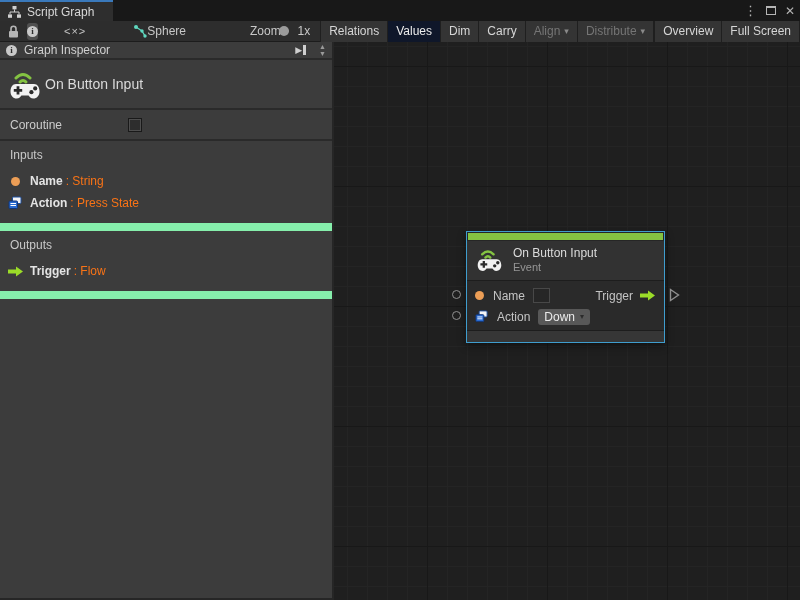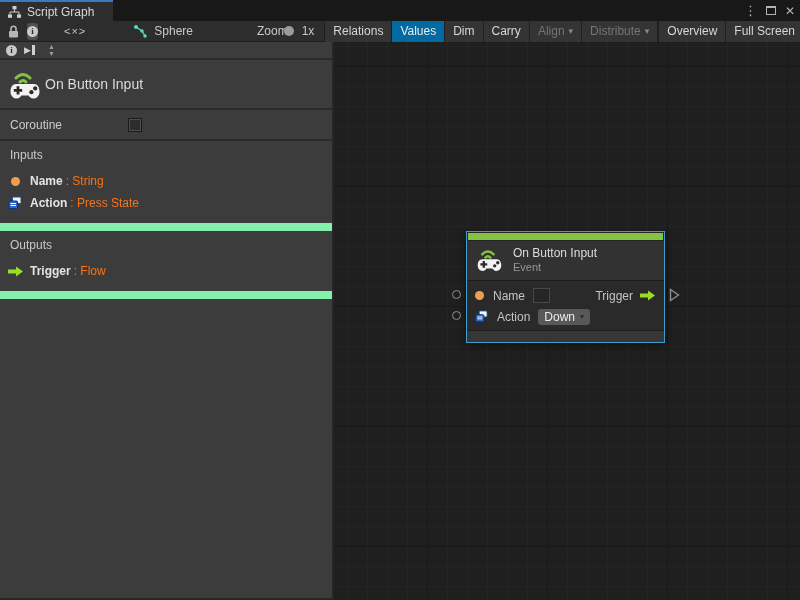--- a/index.html
+++ b/index.html
@@ -21,30 +21,30 @@
   .toolbar { position:absolute; left:0; top:21px; width:800px; height:21px; background:#2d2d2d;
              border-bottom:1px solid #1c1c1c; display:flex; align-items:center; }
   .tb-icon { color:#bdbdbd; display:flex; align-items:center; justify-content:center; }
   .lock-wrap { margin-left:8px; width:14px; }
   .info-btn { margin-left:8px; width:24px; height:17px; background:#505050; border-radius:3px;
               display:flex; align-items:center; justify-content:center; }
   .info-circle { width:11px; height:11px; border-radius:50%; background:#c9c9c9; color:#2d2d2d;
                  font-size:9px; font-weight:bold; display:flex; align-items:center; justify-content:center;
                  font-family:"Liberation Serif", serif; }
   .code-icon { margin-left:26px; color:#c4c4c4; font-size:11px; letter-spacing:1px; }
-  .graph-ref { margin-left:48px; display:flex; align-items:center; gap:7px; }
+  .graph-ref { margin-left:48px; display:flex; align-items:center; }
   .zoom-label { margin-left:64px; }
   .zoom-track { margin-left:6px; width:92px; height:2px; background:#6a6a6a; position:relative; }
   .zoom-handle { position:absolute; right:0px; top:-4px; width:10px; height:10px; border-radius:50%; background:#9b9b9b; }
   .zoom-val { margin-left:8px; }
   .tb-group { display:flex; height:21px; margin-left:10px; }
   .tb-btn { height:21px; display:flex; align-items:center; padding:0 8px; gap:4px;
             background:#343434; border-left:1px solid #1f1f1f; color:#d6d6d6; cursor:default; white-space:nowrap; }
   .tb-btn:last-child { border-right:1px solid #1f1f1f; }
-  .tb-btn.active { background:#0369a1; color:#ececec; }
+  .tb-btn.active { background:#0f172a; color:#ececec; }
   .tb-btn.disabled { color:#757575;align-items:center; }
   .dd-arrow { font-size:9px; color:#8a8a8a; }
   .gap6 { width:6px; }
 
   
   .panel { position:absolute; left:0; top:42px; width:334px; height:558px; background:#3c3c3c;
            border-right:2px solid #262626; border-bottom:2px solid #262626; }
   .panel-head { height:18px; background:#3c3c3c; border-bottom:2px solid #2a2a2a;
                 display:flex; align-items:center; padding:0 6px; gap:7px; }
   .panel-head-title { flex:1; color:#cfcfcf; }
@@ -184,20 +184,21 @@
         </span>
       <span class="tb-btn">
           <span>Full Screen</span>
         </span>
     </div>
   </div>
 
   <div class="panel">
     <div class="panel-head">
       <span class="info-circle">i</span>
+      <span class="panel-head-title">Graph Inspector</span>
       <span class="dock-icon">
         <span class="tri">▶</span>
           <span class="bar"></span>
       </span>
       <span class="spinner">
         <span>▲</span>
         <span>▼</span>
       </span>
     </div>
 

